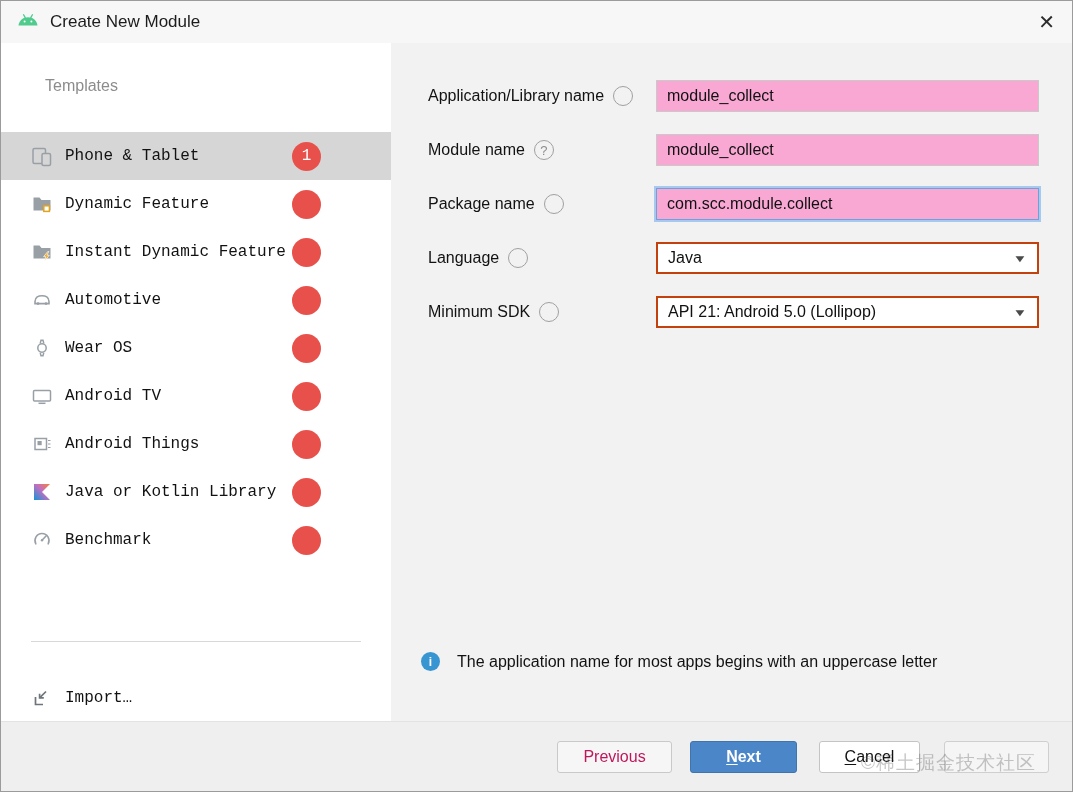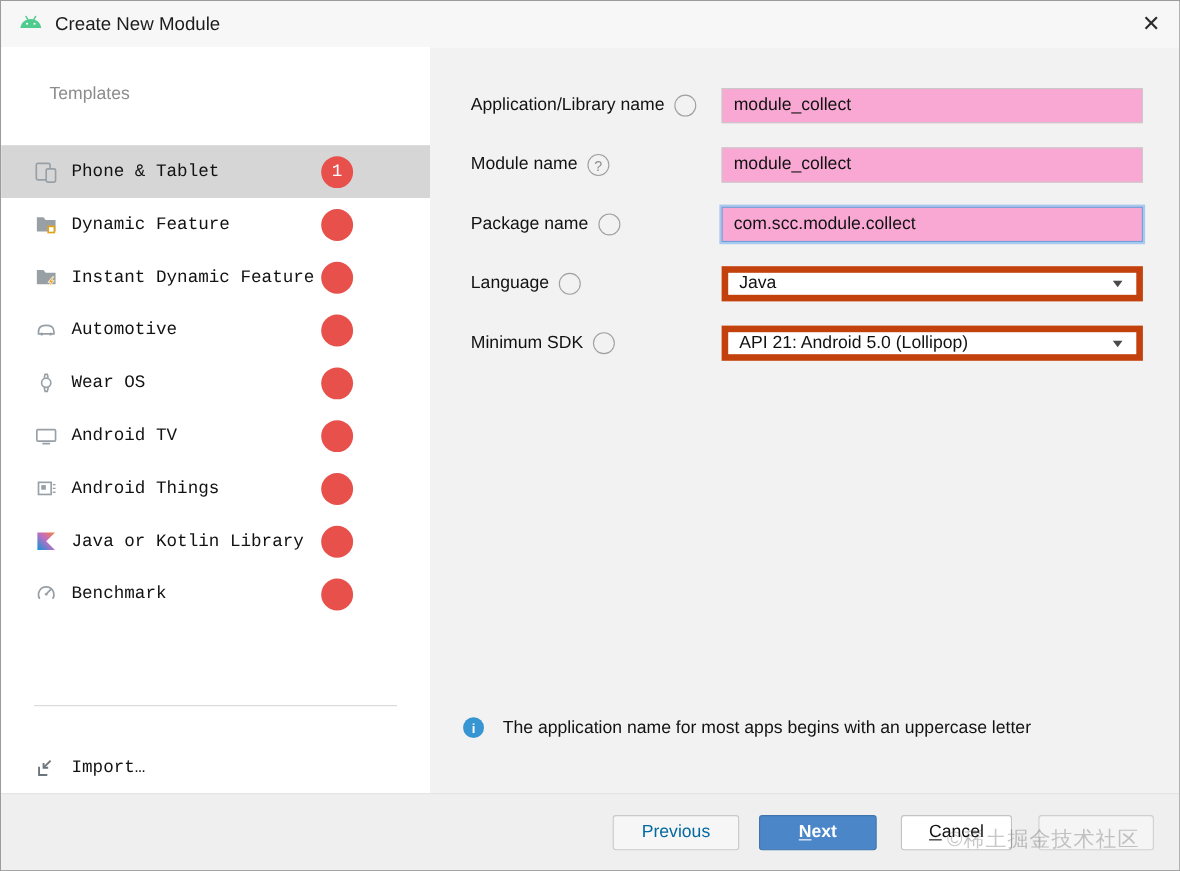--- a/index.html
+++ b/index.html
@@ -24,29 +24,29 @@
   .sb-divider{position:absolute;left:30px;right:30px;top:598px;border-top:1px solid #d8d8d8;}
   .sb-import{position:absolute;left:0;right:0;top:631px;}
 
   
   .main{position:absolute;left:390px;top:42px;right:0;bottom:70px;background:#f2f2f2;padding:37px 33px 0 30px;box-sizing:border-box;display:flex;flex-direction:column;}
   .form-row{display:flex;align-items:center;height:32px;margin-bottom:22px;padding-left:7px;flex:none;}
   .form-label{width:228px;flex:none;font-size:16px;color:#121212;display:flex;align-items:center;gap:9px;box-sizing:border-box;}
   .help{width:20px;height:20px;border-radius:50%;border:1px solid #a0a0a0;color:#8c8c8c;font-size:13px;display:flex;align-items:center;justify-content:center;box-sizing:border-box;cursor:pointer;background:transparent;}
   .tf{flex:1;height:32px;box-sizing:border-box;border:1px solid #c9c9c9;background:#f9a8d4;font-size:16px;padding:0 10px;font-family:inherit;color:#111;outline:none;min-width:0;}
   .tf.focused{border:1px solid #6ea1d9;box-shadow:0 0 0 2px #a6c9ef;}
-  .select{flex:1;height:32px;box-sizing:border-box;border:6px solid #c2410c;background:#fff;display:flex;align-items:center;padding:0 12px 0 10px;font-size:16px;color:#111;cursor:pointer;min-width:0;}
+  .select{flex:1;height:32px;box-sizing:border-box;border:2px solid #c2410c;background:#fff;display:flex;align-items:center;padding:0 12px 0 10px;font-size:16px;color:#111;cursor:pointer;min-width:0;}
   .select .arrow{margin-left:auto;font-size:10px;color:#4a4a4a;transform:scaleX(1.5);}
   .info-row{margin-top:auto;margin-bottom:50px;display:flex;align-items:center;gap:17px;font-size:16px;color:#121212;flex:none;}
   .info-icon{width:19px;height:19px;border-radius:50%;background:#3795d2;color:#fff;font-size:12px;font-weight:bold;display:flex;align-items:center;justify-content:center;flex:none;}
 
   
   .footer{position:absolute;left:0;bottom:0;right:0;height:70px;background:#efefef;border-top:1px solid #e3e3e3;display:flex;align-items:center;justify-content:flex-end;padding-right:23px;box-sizing:border-box;}
   .btn{height:32px;box-sizing:border-box;border-radius:3px;font-size:16px;display:flex;align-items:center;justify-content:center;font-family:inherit;cursor:pointer;}
-  .btn-prev{width:115px;background:#f6f6f6;border:1px solid #c9c9c9;color:#0369a1;}
+  .btn-prev{width:115px;background:#f6f6f6;border:1px solid #c9c9c9;color:#be185d;}
   .btn-next{width:107px;margin-left:18px;background:#4a86c8;border:1px solid #3f74ad;color:#fff;font-weight:bold;}
   .btn-cancel{width:101px;margin-left:22px;background:#fff;border:1px solid #c4c4c4;color:#111;}
   .btn-ghost{width:105px;margin-left:24px;background:rgba(255,255,255,.4);border:1px solid #cfcfcf;}
   .btn u{text-decoration:underline;text-underline-offset:2px;}
   .watermark{position:absolute;right:36px;bottom:15px;font-size:19px;color:rgba(70,70,70,.3);pointer-events:none;white-space:nowrap;letter-spacing:1px;}
 </style>
 </head>
 <body>
 
 <div class="dialog">

